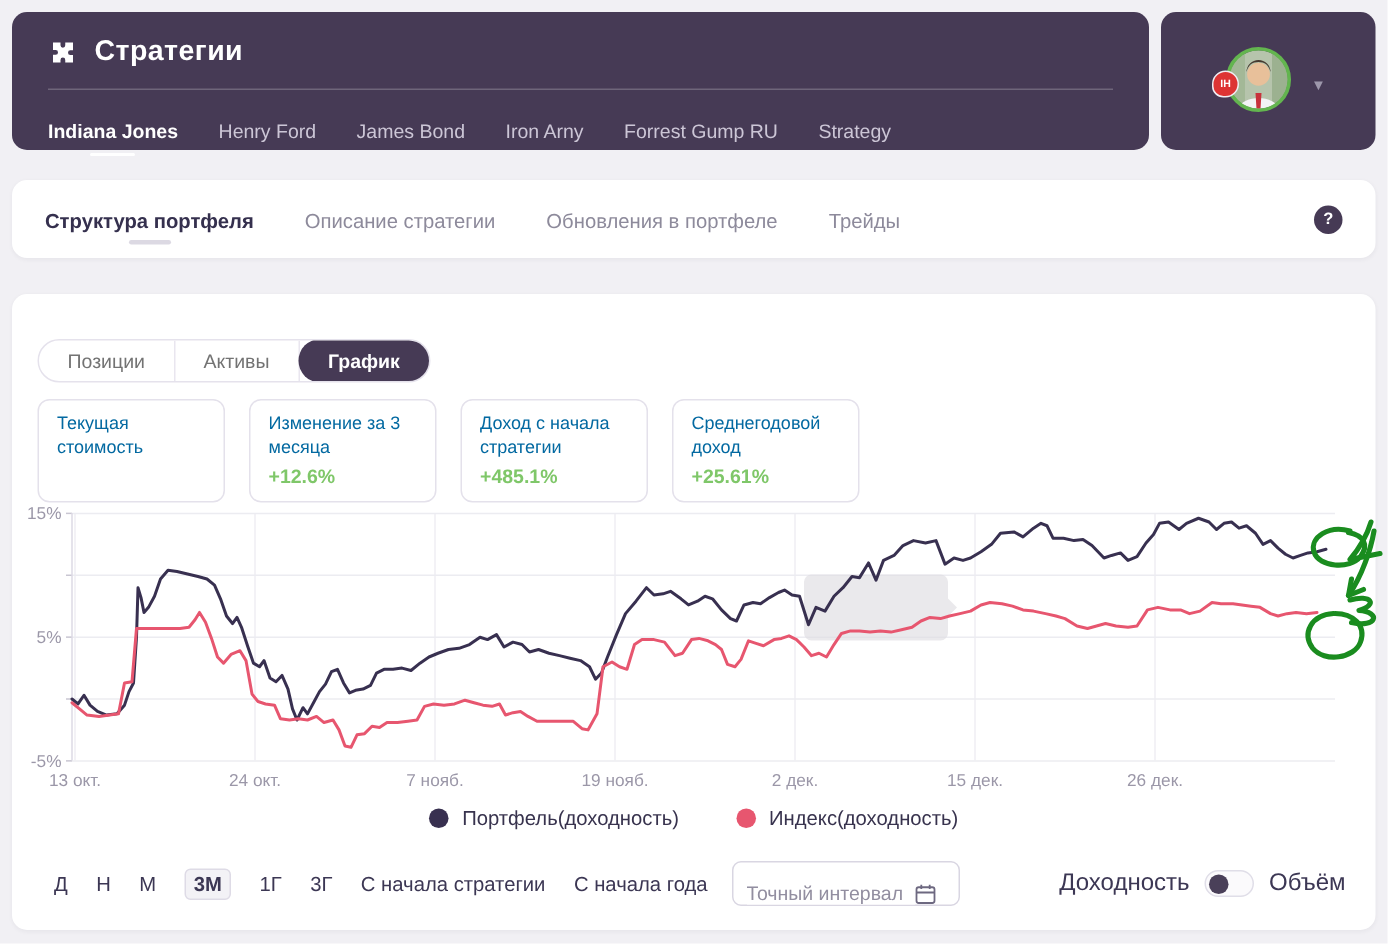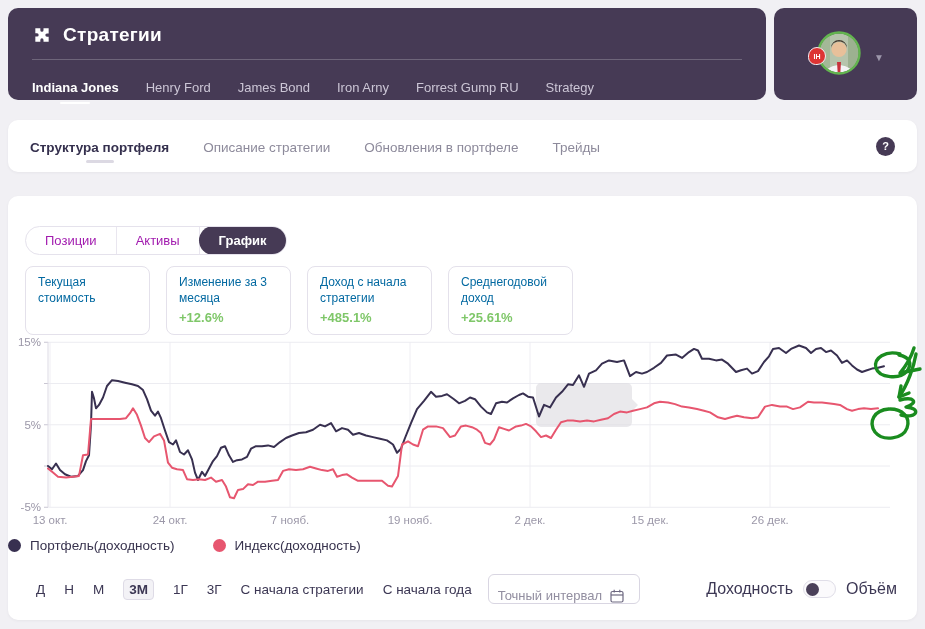--- a/index.html
+++ b/index.html
@@ -29,35 +29,35 @@
   .ntabs { display:flex; gap:34px; }
   .ntab { font-size:13.5px; color:#8d8a9b; cursor:pointer; position:relative; padding:16px 0 14px; }
   .ntab.active { color:#35304e; font-weight:700; }
   .ntab.active::after { content:""; position:absolute; left:50%; transform:translateX(-50%); bottom:6px; width:28px; height:3px; background:#dcd9e3; border-radius:3px; }
   .help-circle { margin-left:auto; width:19px; height:19px; border-radius:50%; background:#463a55; color:#fff; font-size:11px; font-weight:700; display:flex; align-items:center; justify-content:center; cursor:pointer; }
 
   
   #main-card { left:8px; top:196px; width:909px; height:424px; }
 
   .segmented { position:absolute; left:17px; top:30px; display:flex; border:1px solid #e5e2ec; border-radius:999px; background:#fff; overflow:hidden; }
-  .seg { font-size:13px; color:#a21caf; padding:6px 19px; cursor:pointer; border-right:1px solid #e9e6ef; }
+  .seg { font-size:13px; color:#737373; padding:6px 19px; cursor:pointer; border-right:1px solid #e9e6ef; }
   .seg:last-child { border-right:none; }
   .seg.active { background:#463a55; color:#fff; border-radius:999px; margin:-1px; padding:7px 20px; font-weight:600; }
 
   .stats { position:absolute; left:17px; top:70px; display:flex; gap:16px; }
   .stat { border:1px solid #e4e1eb; border-radius:8px; padding:8px 12px 9px; min-width:112px; max-width:125px; }
   .stat .lbl { font-size:12px; color:#0369a1; line-height:1.3; }
   .stat .val { margin-top:4px; font-size:14px; font-weight:700; color:#2e2945; }
   .stat .val.pos { color:#7fc769; font-size:13px; }
 
   #chart-wrap { position:absolute; left:20px; top:136px; width:885px; height:205px; }
   #chart-svg { overflow:visible; }
   #chart-svg text { font-family:"Liberation Sans", sans-serif; font-size:11.5px; fill:#9b97a8; }
 
-  .legend { position:absolute; left:0; top:342px; width:100%; display:flex; justify-content:flex-start; gap:38px; }
+  .legend { position:absolute; left:0; top:342px; width:100%; display:flex; justify-content:center; gap:38px; }
   .legend-item { display:flex; align-items:center; gap:9px; cursor:pointer; }
   .legend-dot { width:13px; height:13px; border-radius:50%; }
   .legend-item span { font-size:13.5px; color:#38334e; }
 
   .controls { position:absolute; left:28px; right:20px; top:378px; display:flex; align-items:center; }
   .ranges { display:flex; align-items:center; gap:19px; }
   .range { font-size:13.5px; color:#3c3754; cursor:pointer; font-weight:500; }
   .range.active { font-weight:700; background:#f3f2f6; border:1px solid #dedbe6; border-radius:4px; padding:2px 5px; }
   .interval-input { margin-left:16px; width:152px; height:30px; border:1px solid #d9d6e2; border-radius:6px; display:flex; align-items:flex-end; padding:0 9px; background:#fff; }
   .interval-input input { border:none; outline:none; width:112px; font-size:13px; color:#3c3754; font-family:"Liberation Sans",sans-serif; }

